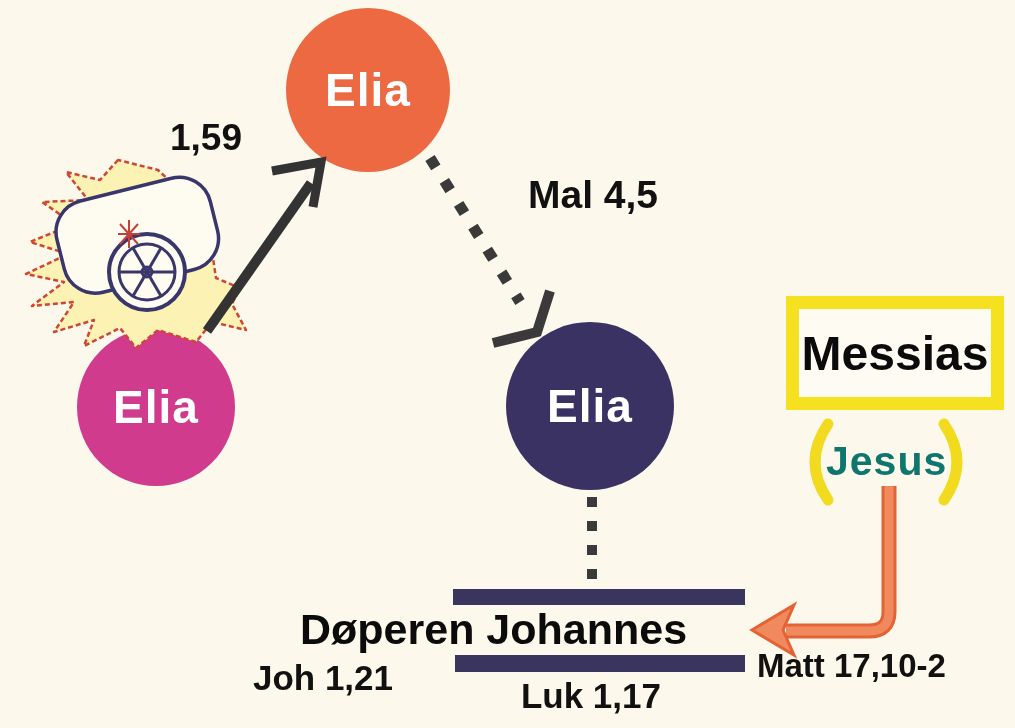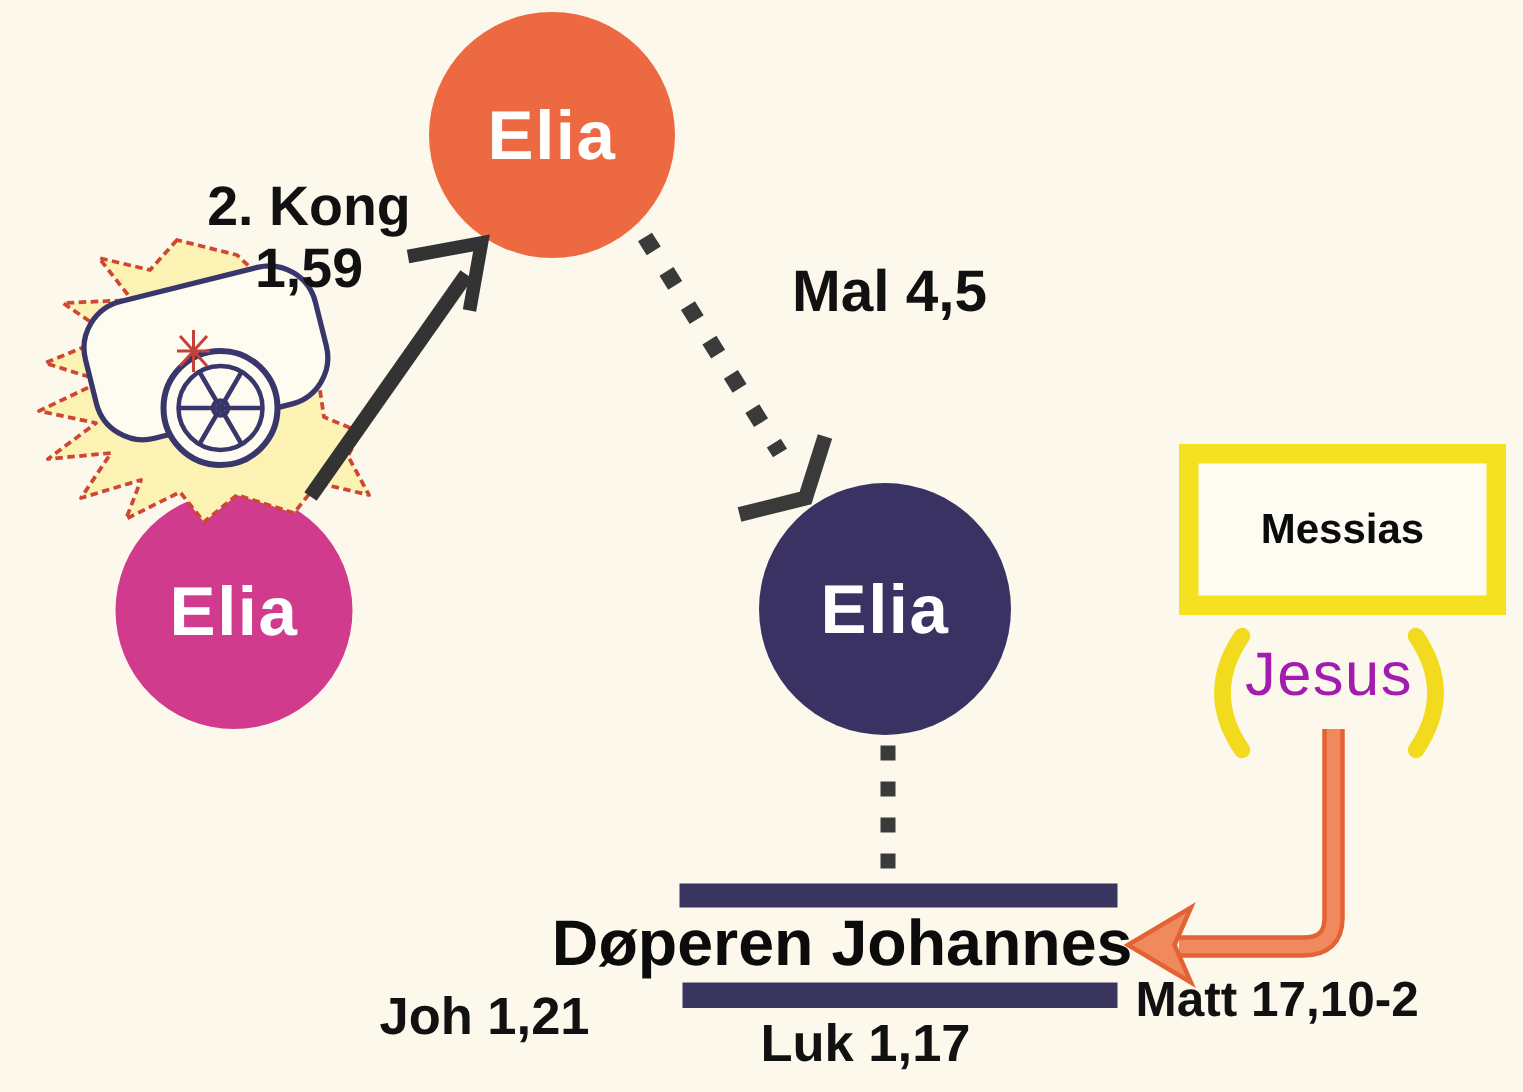--- a/index.html
+++ b/index.html
@@ -18,38 +18,38 @@
   }
   .circle-orange{left:286px;top:8px;width:164px;height:164px;background:#ec6942;}
   .circle-pink{left:77px;top:328px;width:158px;height:158px;background:#d13b8d;}
   .circle-navy{left:506px;top:322px;width:168px;height:168px;background:#393263;}
   .ref{
     position:absolute;color:#111111;font-weight:bold;white-space:nowrap;
   }
   .kong-ref{left:118px;top:117px;width:176px;text-align:center;font-size:37px;line-height:41px;}
   .mal-ref{left:528px;top:173px;font-size:39px;}
   .joh-ref{left:238px;top:658px;width:170px;text-align:center;font-size:35px;}
-  .luk-ref{left:493px;top:676px;width:168px;text-align:center;font-size:35px;}
+  .luk-ref{left:493px;top:676px;width:168px;text-align:right;font-size:35px;}
   .matt-refs{left:757px;top:649px;font-size:33px;line-height:33px;}
   .bar{position:absolute;background:#3a355e;}
   .bar-top{left:453px;top:589px;width:292px;height:16px;}
   .bar-bottom{left:455px;top:655px;width:290px;height:17px;}
   .johannes{
-    position:absolute;left:300px;top:605px;width:455px;text-align:right;
+    position:absolute;left:300px;top:605px;width:455px;text-align:left;
     color:#0b0b0b;font-weight:bold;font-size:43px;white-space:nowrap;
   }
   .messias-box{
     position:absolute;left:786px;top:296px;width:218px;height:114px;
     border:13px solid #f5e11f;box-sizing:border-box;background:#fdfbf2;
     display:flex;align-items:center;justify-content:center;
-    font-weight:bold;font-size:28px;color:#0b0b0b;
+    font-weight:bold;font-size:48px;color:#0b0b0b;
   }
   .jesus-label{
-    position:absolute;left:826px;top:426px;width:120px;text-align:center;
-    color:#a21caf;font-size:41px;font-weight:400;letter-spacing:1px;
+    position:absolute;left:826px;top:438px;width:120px;text-align:center;
+    color:#0f766e;font-size:41px;font-weight:700;letter-spacing:1px;
   }
   svg.overlay{position:absolute;left:0;top:0;pointer-events:none;}
 </style>
 </head>
 <body>
 
 <div id="canvas">
 
   <div class="circle circle-orange">
     <span>Elia</span>
@@ -105,21 +105,20 @@
     </g>
 
     <g>
       <path d="M889,486 L889,612 Q889,631 869,631 L786,631" fill="none" stroke="#e46334" stroke-width="15"></path>
       <path d="M889,486 L889,612 Q889,631 869,631 L786,631" fill="none" stroke="#f08a5e" stroke-width="9"></path>
       <polygon points="752,630 794,605 783,630 794,655" fill="#f08a5e" stroke="#e46334" stroke-width="3" stroke-linejoin="miter"></polygon>
     </g>
   </svg>
 
   <div class="ref kong-ref">
-    <div>2. Kong</div>
     <div>1,59</div>
   </div>
   <div class="ref mal-ref">Mal 4,5</div>
 
   <div class="messias-box">
     <span>Messias</span>
   </div>
   <div class="jesus-label">Jesus</div>
 
   <div class="bar bar-top"></div>

